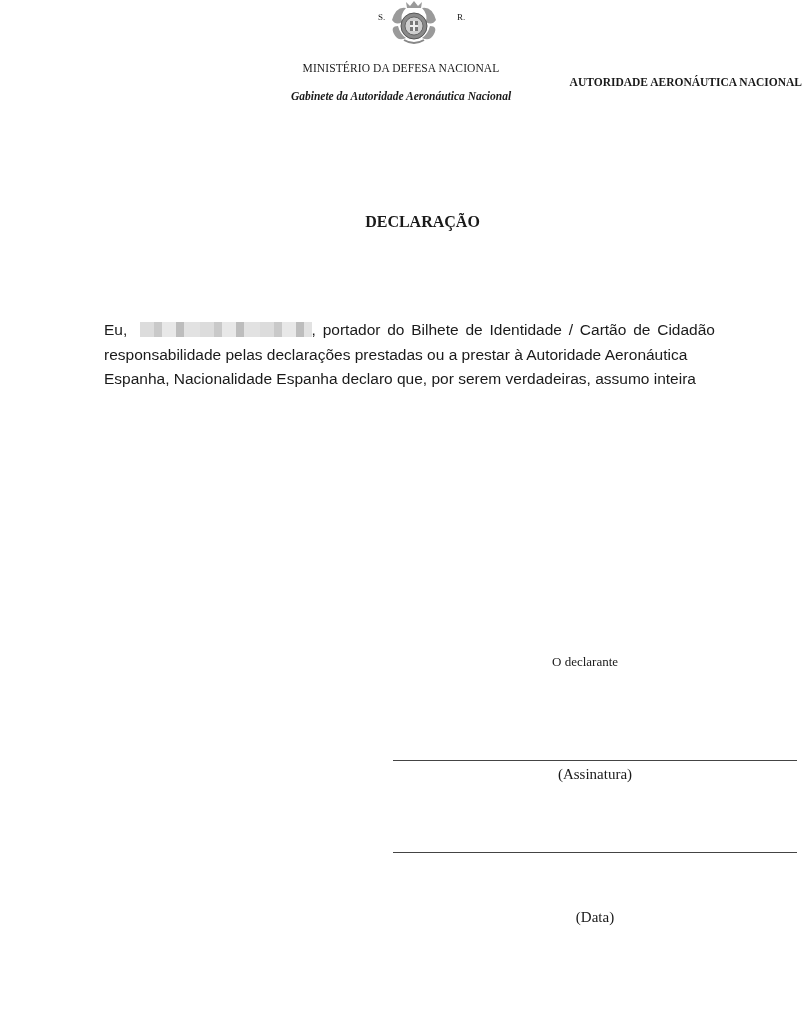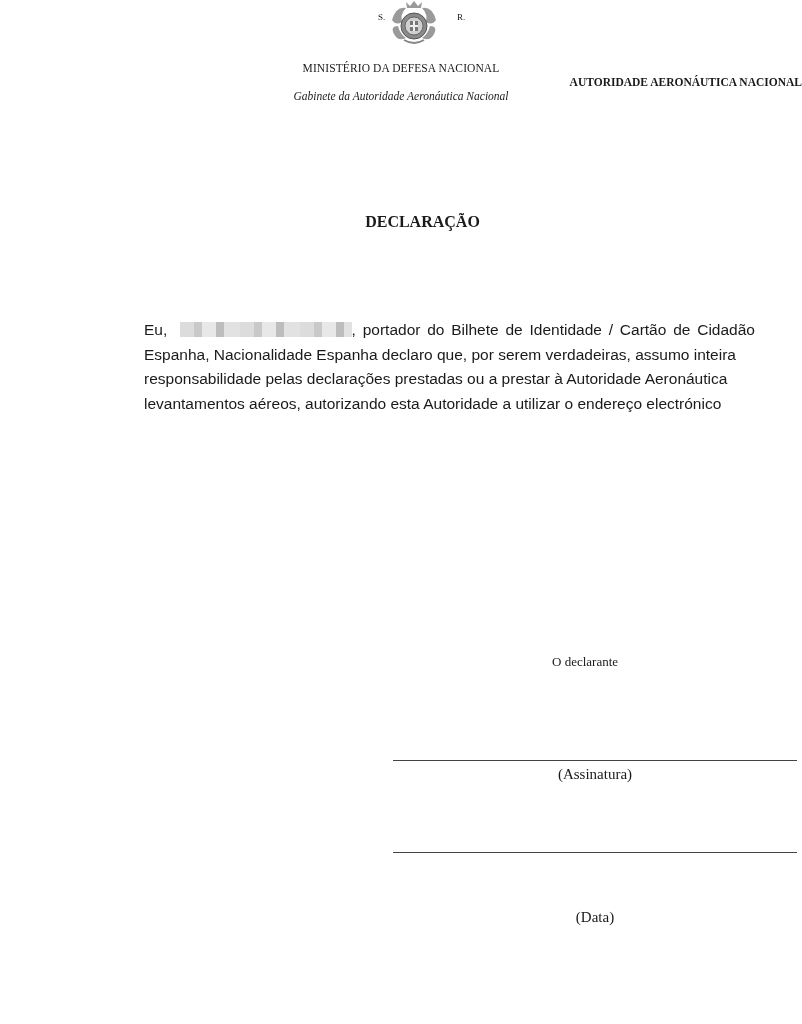--- a/index.html
+++ b/index.html
@@ -1,34 +1,34 @@
 <!DOCTYPE html>
 <html><head>
 <meta charset="utf-8">
 <style>
   html, body { margin:0; padding:0; background:#ffffff; }
   body { width:802px; height:1024px; position:relative; overflow:hidden; color:#1a1a1a; }
   .abs { position:absolute; }
   .serif { font-family: "Liberation Serif", "DejaVu Serif", serif; }
   .sans { font-family: "Liberation Sans", "DejaVu Sans", sans-serif; }
 
-  .header { left:0; width:802px; text-align:center; }
+  .header { left:0; width:802px; text-align:center;font-weight:bold; }
   .crest-row { top:0; left:0; width:802px; height:52px; }
   .crest-s { left:378px; top:12px; font-size:9px; }
   .crest-r { left:457px; top:12px; font-size:9px; }
   .crest { left:388px; top:0px; width:52px; height:48px; }
 
   .h1 { top:62px; font-size:11.5px; font-weight:normal; letter-spacing:0.1px; }
   .h2 { top:76px; font-size:11.5px; font-weight:bold;text-align:right; }
   .h3 { top:90px; font-size:11.5px; font-style:italic; }
 
   .title { top:213px; left:0; width:845px; text-align:center; font-size:16px; font-weight:bold; }
 
   .body-text { left:104px; top:318px; width:656px; font-size:15.5px; line-height:24.5px; text-align:justify; }
-  .line { display:block; white-space:nowrap;margin-left:40px; }
+  .line { display:block; white-space:nowrap; }
   .redact { display:inline-block; height:15px; vertical-align:-2px;
             background: repeating-linear-gradient(90deg,#dcdcdc 0 14px,#c9c9c9 14px 22px,#e8e8e8 22px 36px,#bdbdbd 36px 44px,#e2e2e2 44px 60px); }
 
   .declarante { left:552px; top:654px; font-size:13px; }
   .sig-line { left:393px; width:404px; height:0; border-top:1.2px solid #444; }
   .sig-label { font-size:15px; left:393px; width:404px; text-align:center; }
 </style>
 </head>
 <body>
 
@@ -56,23 +56,22 @@
 <div class="abs header serif h2">AUTORIDADE AERONÁUTICA NACIONAL</div>
 <div class="abs header serif h3">Gabinete da Autoridade Aeronáutica Nacional</div>
 
 <div class="abs serif title">DECLARAÇÃO</div>
 
 <div class="abs sans body-text">
   <span class="line">
     <span>Eu,</span>
     <span class="redact" style="width:172px;margin-left:8px;"></span><span style="word-spacing:2.5px;">, portador do Bilhete de Identidade / Cartão de Cidadão</span>
   </span>
+  <span class="line">responsabilidade pelas declarações prestadas ou a prestar à Autoridade Aeronáutica</span>
   <span class="line">Espanha, Nacionalidade Espanha declaro que, por serem verdadeiras, assumo inteira</span>
-  <span class="line">responsabilidade pelas declarações prestadas ou a prestar à Autoridade Aeronáutica</span>
-  <span class="line">levantamentos aéreos, autorizando esta Autoridade a utilizar o endereço electrónico</span>
 </div>
 
 <div class="abs serif declarante">O declarante</div>
 
 <div class="abs sig-line" style="top:760px;"></div>
 <div class="abs serif sig-label" style="top:766px;">(Assinatura)</div>
 
 <div class="abs sig-line" style="top:852px;"></div>
 <div class="abs serif sig-label" style="top:909px;">(Data)</div>
 

